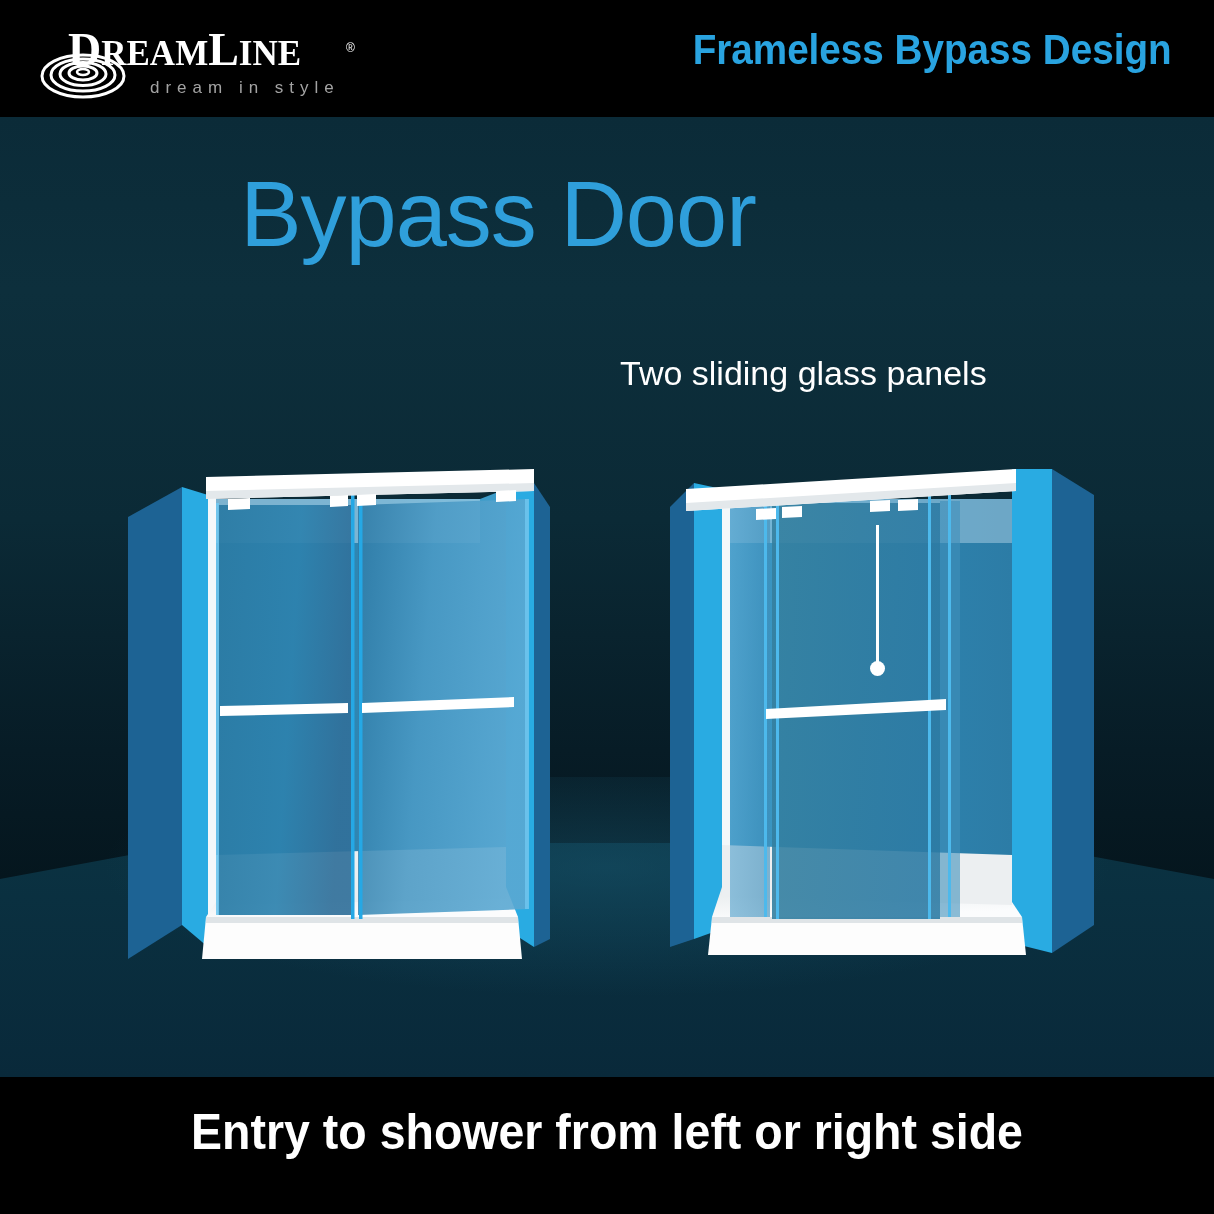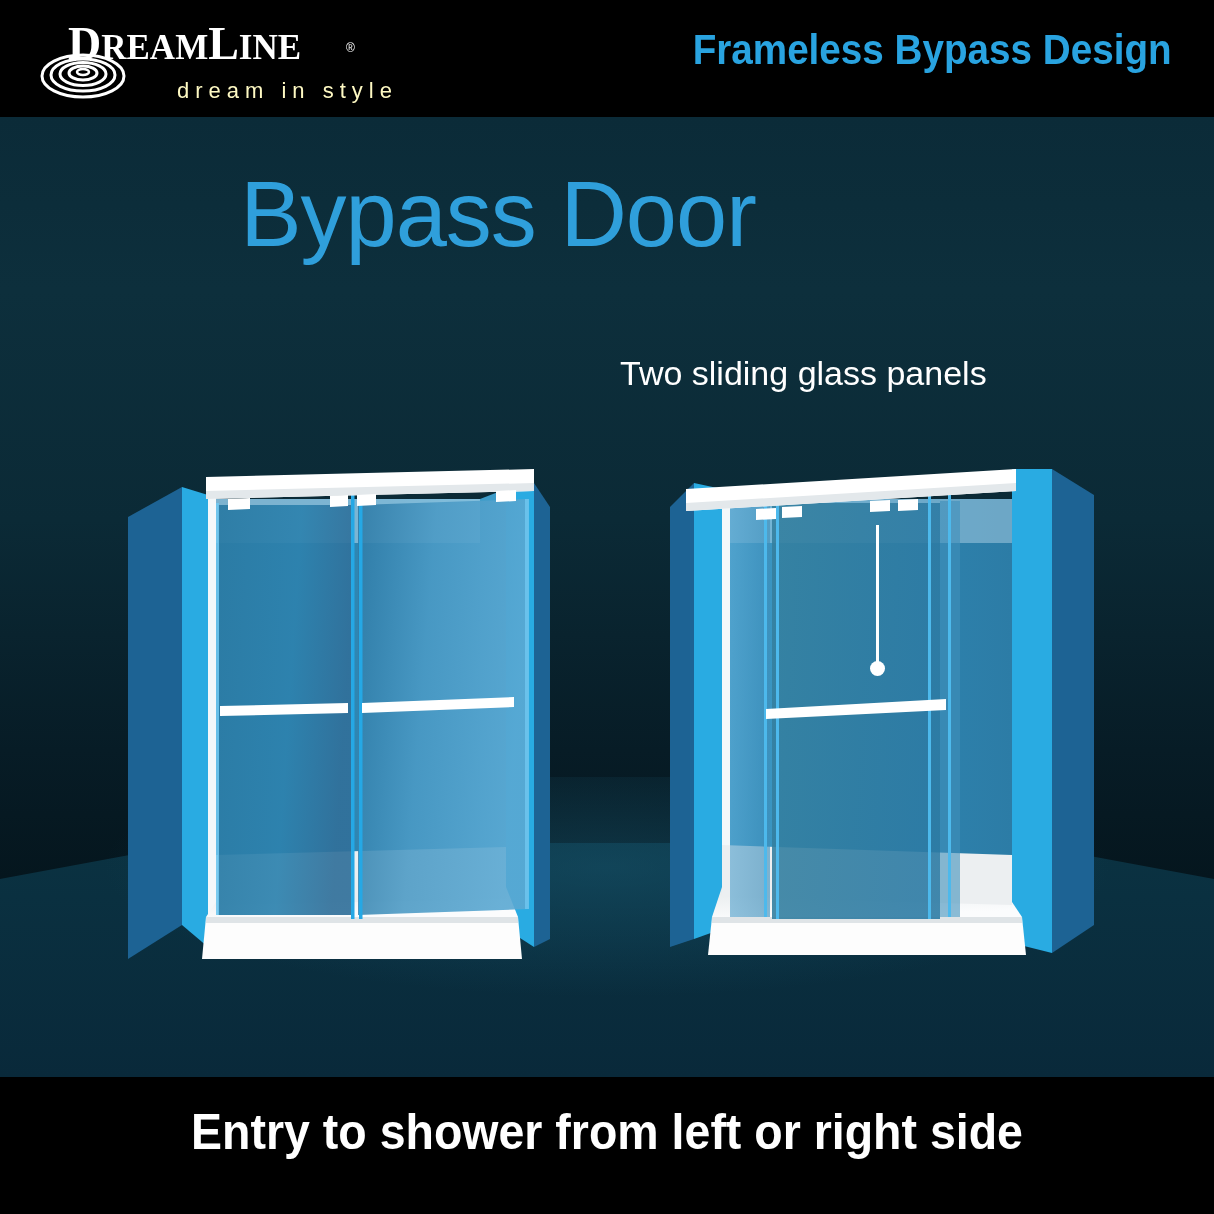--- a/index.html
+++ b/index.html
@@ -46,43 +46,42 @@
     position: absolute;
     left: 28px;
     top: 0px;
     width: 300px;
     height: 56px;
     color: #ffffff;
     font-size: 46px;
     font-weight: bold;
     letter-spacing: 0px;
     white-space: nowrap;
-    line-height: 56px;
+    line-height: 68px;
     font-family: "Liberation Serif", serif;
   }
   .wm-cap { font-size: 46px; }
   .wm-small { font-size: 35px; }
   #logo-reg {
     position: absolute;
     left: 306px;
     top: 26px;
     color: #ffffff;
     font-size: 12px;
     line-height: 12px;
   }
   #logo-tagline {
     position: absolute;
     left: 110px;
     top: 62px;
-    color: #fef9c3;
-    font-size: 22px;
+    color: #a3a3a3;
+    font-size: 17px;
     letter-spacing: 6px;
     white-space: nowrap;
     font-family: "Liberation Sans", sans-serif;
-    margin-left: 27px;
   }
   #header-title {
     position: absolute;
     right: 42px;
     top: 26px;
     color: #29a3e0;
     font-size: 42px;
     font-weight: bold;
     white-space: nowrap;
     transform: scaleX(0.92);

